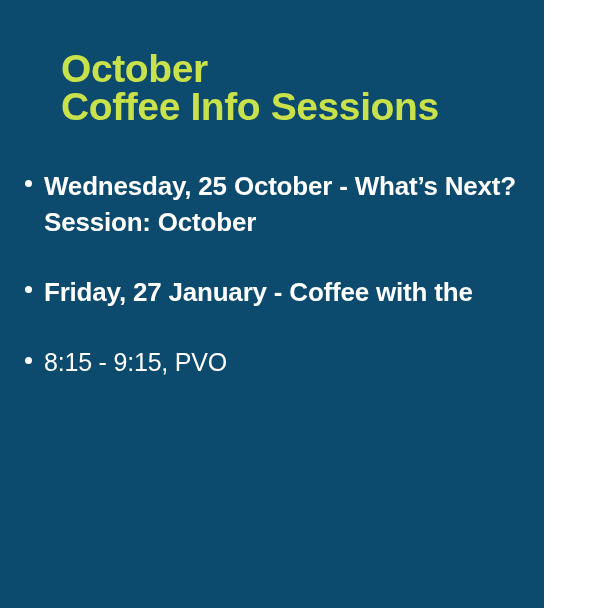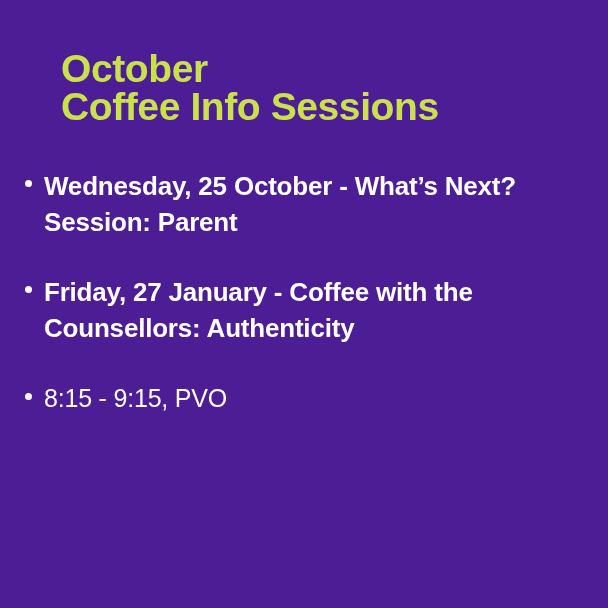--- a/index.html
+++ b/index.html
@@ -9,24 +9,24 @@
   }
 
   body {
     font-family: "Liberation Sans", sans-serif;
     background: #ffffff;
   }
 
   
   .poster {
     position: relative;
-    width: 608px;
+    width: 544px;
     height: 608px;
     box-sizing: border-box;
-    background: #4c1d95;
+    background: #0c4a6e;
     overflow: hidden;
   }
 
   
   .heading {
     position: absolute;
     left: 61px;
     top: 50px;
     width: 500px;
   }
@@ -106,27 +106,26 @@
   <div class="heading">
     <span class="heading-line">October</span>
     <span class="heading-line">Coffee Info Sessions</span>
   </div>
 
   <ul class="bullet-list">
 
     <li class="bullet-item is-bold">
       <span class="bullet-dot"></span>
       <span class="bullet-text">Wednesday, 25 October - What’s Next?</span>
-      <span class="bullet-text">Session: Parent</span>
+      <span class="bullet-text">Session: October</span>
     </li>
 
     <li class="bullet-item is-bold">
       <span class="bullet-dot"></span>
       <span class="bullet-text">Friday, 27 January - Coffee with the</span>
-      <span class="bullet-text">Counsellors: Authenticity</span>
     </li>
 
     <li class="bullet-item is-regular">
       <span class="bullet-dot"></span>
       <span class="bullet-text">8:15 - 9:15, PVO</span>
     </li>
 
   </ul>
 
 </div>

